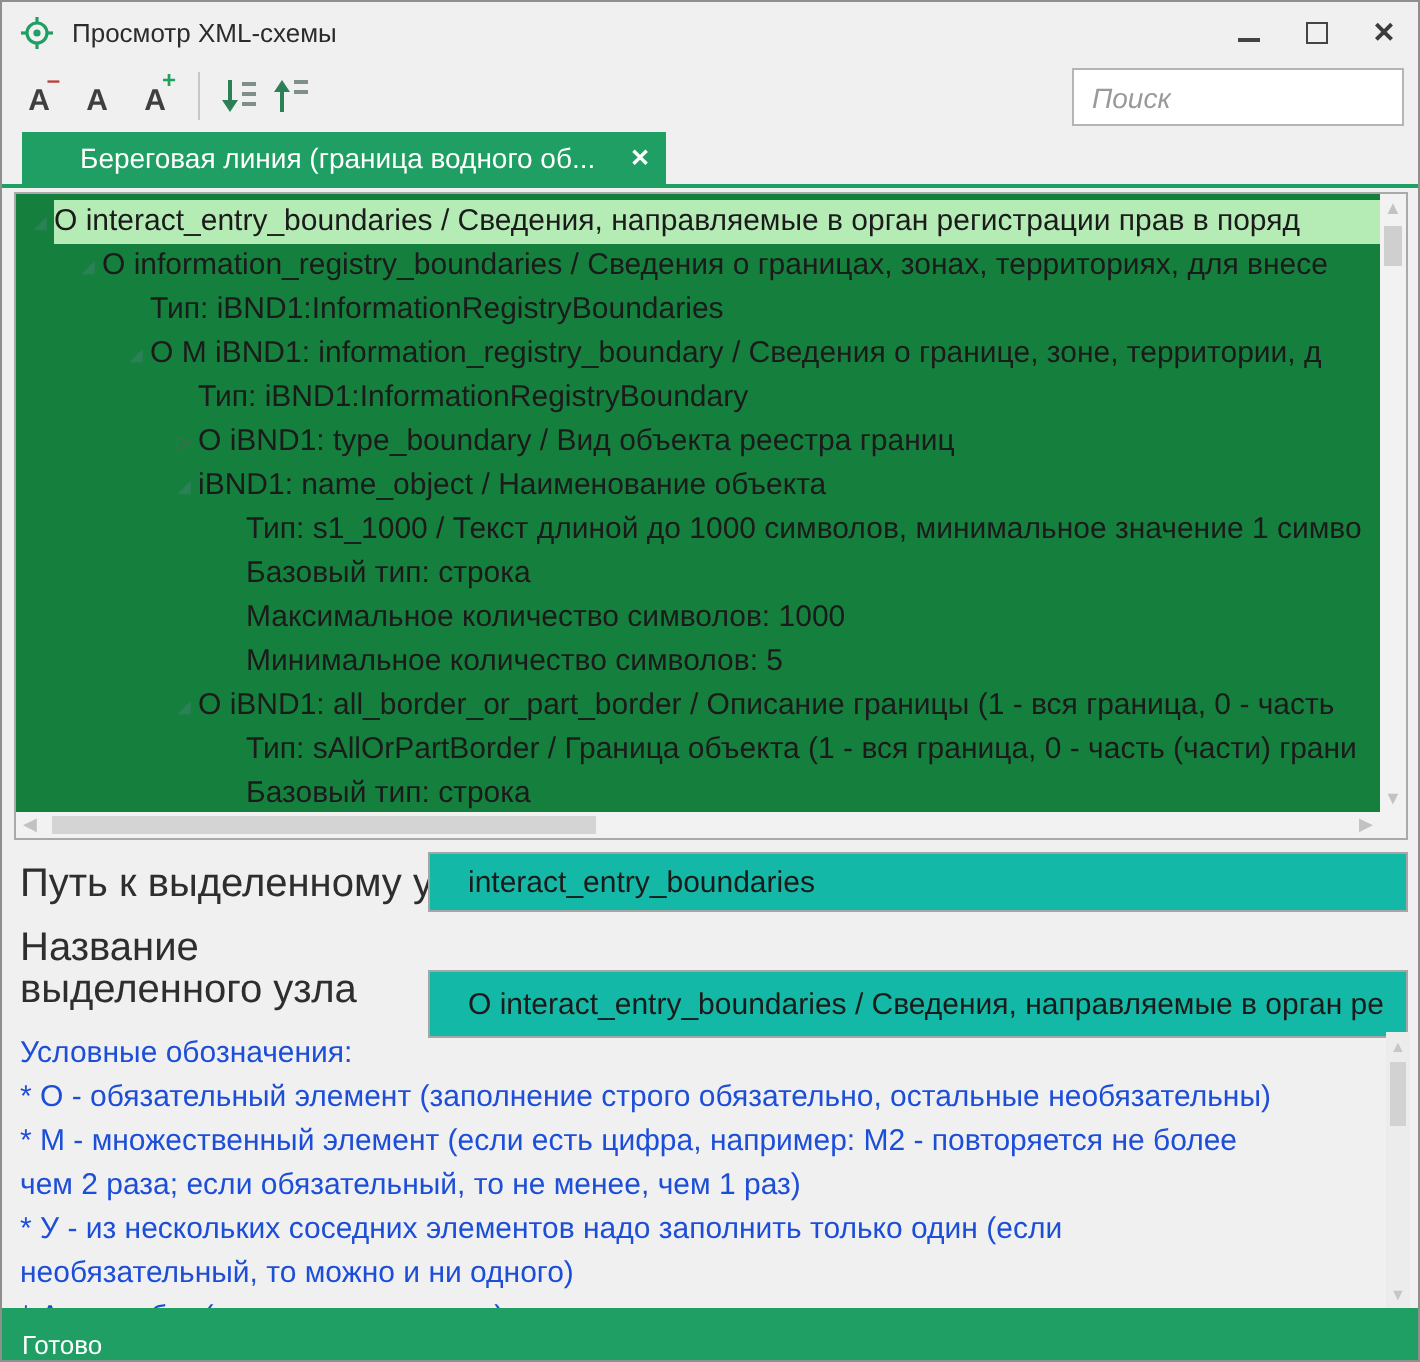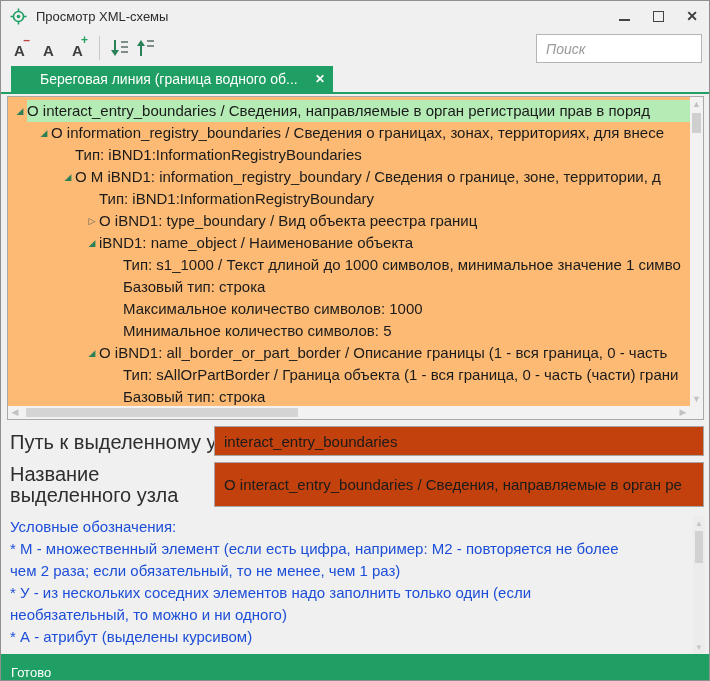--- a/index.html
+++ b/index.html
@@ -41,21 +41,21 @@
   
   .tabstrip { position:absolute; left:0; top:65px; width:100%; height:28px;
               border-bottom:2px solid #1f9f63; }
   .tab { position:absolute; left:10px; bottom:0; height:26px; width:322px; background:#1f9f63;
          display:flex; align-items:center; color:#ffffff; }
   .tab-label { font-size:14px; padding-left:29px; white-space:nowrap; overflow:hidden; flex:1; }
   .tab-close { width:26px; text-align:center; font-size:12px; font-weight:bold; color:#ffffff; }
 
   
   .treepanel { position:absolute; left:6px; top:95px; width:697px; height:324px;
-               background:#fdba74; border:1px solid #a9a9a9; overflow:hidden; }
+               background:#15803d; border:1px solid #a9a9a9; overflow:hidden; }
   .tree-rows { position:absolute; left:0; top:3px; right:13px; }
   .trow { height:22px; display:flex; align-items:center; white-space:nowrap; overflow:hidden; }
   .marker { width:14px; flex:0 0 14px; font-size:9px; text-align:center; line-height:22px; }
   .mk-exp::before { content:"◢"; color:#2b8057; }
   .mk-col::before { content:"▷"; color:#5c5c5c; }
   .trow-text { font-size:15px; color:#1b1b1b; line-height:22px; flex:1; overflow:hidden; }
   .lvl0 .marker { margin-left:5px; }
   .lvl1 .marker { margin-left:29px; }
   .lvl2 .marker { margin-left:53px; }
   .lvl3 .marker { margin-left:77px; }
@@ -72,25 +72,25 @@
   .harr { position:absolute; top:0; width:14px; height:13px; color:#c2c2c2; font-size:9px;
           text-align:center; line-height:13px; }
   .harr-left { left:0; } .harr-right { right:0; }
   .hthumb { position:absolute; left:18px; top:2px; width:272px; height:9px; background:#d4d4d4; }
   .corner { position:absolute; right:0; bottom:0; width:13px; height:13px; background:#f2f2f2; }
 
   
   .field-label { position:absolute; left:9px; font-size:20px; color:#2e2e2e; }
   .lbl-path { top:430px; }
   .lbl-name { top:463px; width:200px; line-height:21px; }
-  .field-input { position:absolute; left:213px; width:490px; background:#c2410c;
+  .field-input { position:absolute; left:213px; width:490px; background:#14b8a6;
                  border:1px solid #a6a6a6; font-size:15px; color:#1b1b1b;
-                 font-family:"Liberation Sans", sans-serif; padding-left:9px; outline:none; }
+                 font-family:"Liberation Sans", sans-serif; padding-left:19px; outline:none; }
   .inp-path { top:425px; height:30px; }
-  .inp-name { top:461px; height:45px; }
+  .inp-name { top:484px; height:34px; }
 
   
   .legend { position:absolute; left:9px; top:515px; width:680px; height:140px; overflow:hidden; }
   .legend-line { font-size:15px; color:#1d4ed8; line-height:22px; white-space:nowrap; overflow:hidden; }
   .legend-scroll { position:absolute; right:4px; top:515px; width:12px; height:140px; background:#ececec; }
   .ls-arr { position:absolute; left:0; width:12px; height:12px; color:#c6c6c6; font-size:8px;
             text-align:center; line-height:12px; }
   .ls-up { top:2px; } .ls-down { bottom:2px; }
   .ls-thumb { position:absolute; left:2px; top:15px; width:8px; height:32px; background:#d2d2d2; }
 
@@ -242,20 +242,21 @@
     <div class="corner"></div>
   </div>
 
   <div class="field-label lbl-path">Путь к выделенному узлу</div>
   <input class="field-input inp-path" type="text" value="interact_entry_boundaries" style="">
   <div class="field-label lbl-name">Название выделенного узла</div>
   <input class="field-input inp-name" type="text" value="О interact_entry_boundaries / Сведения, направляемые в орган ре" style="">
 
   <div class="legend">
     <div class="legend-line">Условные обозначения:</div>
+    <div class="legend-line">* О - обязательный элемент (заполнение строго обязательно, остальные необязательны)</div>
     <div class="legend-line">* М - множественный элемент (если есть цифра, например: М2 - повторяется не более</div>
     <div class="legend-line">чем 2 раза; если обязательный, то не менее, чем 1 раз)</div>
     <div class="legend-line">* У - из нескольких соседних элементов надо заполнить только один (если</div>
     <div class="legend-line">необязательный, то можно и ни одного)</div>
     <div class="legend-line">* А - атрибут (выделены курсивом)</div>
   </div>
   <div class="legend-scroll">
     <span class="ls-arr ls-up">▲</span>
     <span class="ls-thumb"></span>
     <span class="ls-arr ls-down">▼</span>

